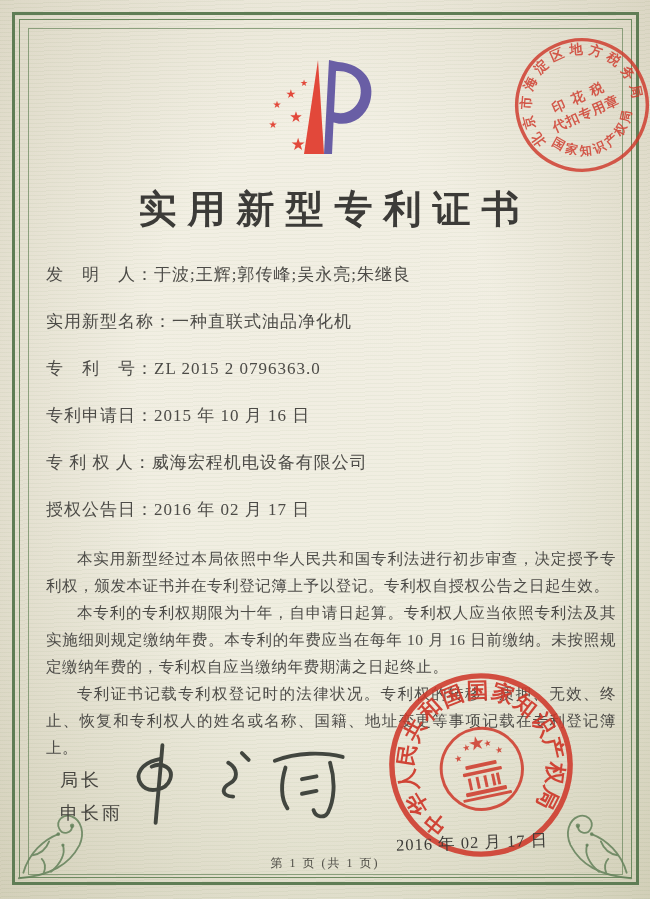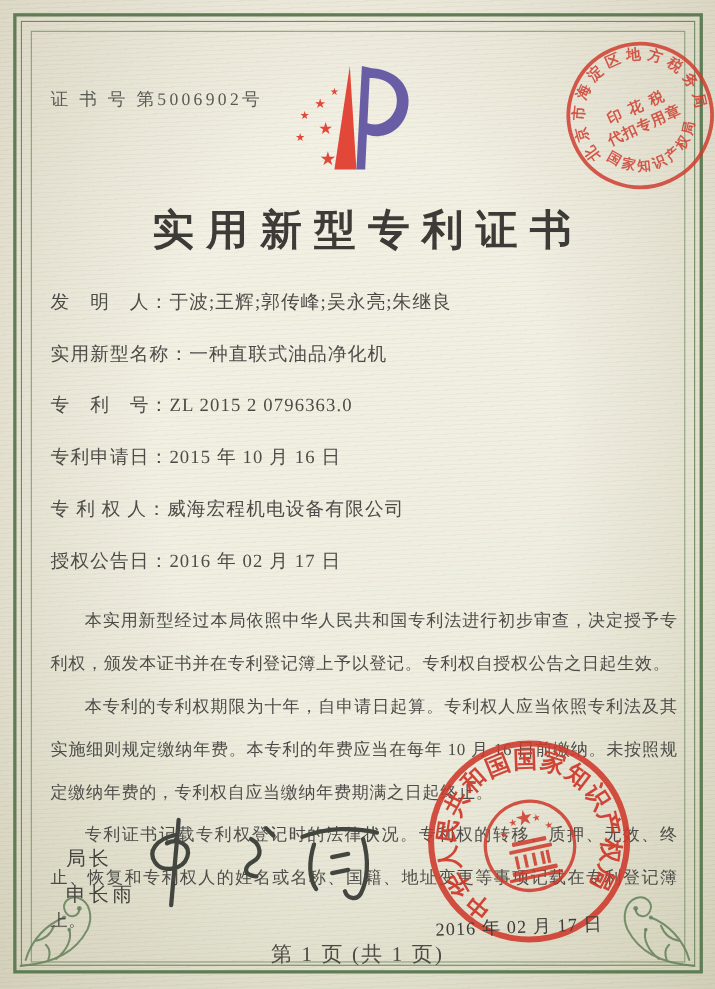--- a/index.html
+++ b/index.html
@@ -45,33 +45,33 @@
     text-align:center;font-size:38px;font-weight:600;color:#3c3b38;
     letter-spacing:11px;text-indent:11px;margin:0;
   }
   .fields{position:absolute;left:46px;top:266px;right:38px;}
   .field-row{margin:0 0 29px 0;font-size:17px;color:#4c4b47;line-height:18px;}
   .field-label{white-space:pre;letter-spacing:1px;}
   .field-value{letter-spacing:1px;}
   .paragraphs{position:absolute;left:46px;top:545px;right:34px;}
   .para{
     margin:0;text-indent:2em;text-align:justify;
-    font-size:15.5px;line-height:39px;color:#4d4c48;letter-spacing:0.6px;
+    font-size:15.5px;line-height:27px;color:#4d4c48;letter-spacing:0.6px;
   }
   .officials{position:absolute;left:60px;top:764px;font-size:18px;color:#45443f;}
   .officials div{line-height:33px;letter-spacing:3px;}
   .signature{position:absolute;left:112px;top:738px;width:252px;height:96px;}
   .seal{position:absolute;left:382px;top:666px;width:198px;height:198px;transform:rotate(-12deg);opacity:0.93;}
   .seal-date{
     position:absolute;left:396px;top:832px;font-size:16.5px;color:#3d3c38;
     letter-spacing:1px;transform:rotate(-2deg);white-space:pre;
   }
   .footer{
     position:absolute;left:0;top:855px;width:100%;text-align:center;
-    font-size:19px;color:#4c4b44;letter-spacing:2px;
+    font-size:12px;color:#4c4b44;letter-spacing:2px;
   }
 </style>
 </head>
 <body>
 
 <div class="paper">
 
   <div class="frame-outer"></div>
   <div class="frame-outer2"></div>
   <div class="frame-inner"></div>
@@ -98,21 +98,20 @@
       <path d="M82,72 q-13,-2 -18,-15"></path>
       <path d="M70,92 q-4,-10 2,-16"></path>
     </g>
     <g fill="#63815a" opacity="0.8">
       <circle cx="39" cy="40" r="2.4"></circle>
         <circle cx="54" cy="49" r="2"></circle>
         <circle cx="49" cy="61" r="1.8"></circle>
     </g>
   </svg>
 
-  <div class="cert-number">证 书 号 第5006902号</div>
 
   <svg class="logo" viewBox="0 0 122 112">
     <g fill="#e2483a" font-family="'DejaVu Sans',sans-serif">
       <text x="44" y="30" font-size="9" text-anchor="middle">★</text>
       <text x="31" y="42" font-size="12" text-anchor="middle">★</text>
       <text x="17" y="52" font-size="10" text-anchor="middle">★</text>
       <text x="36" y="66" font-size="15" text-anchor="middle">★</text>
       <text x="13" y="72" font-size="10" text-anchor="middle">★</text>
       <text x="38" y="94" font-size="17" text-anchor="middle">★</text>
     </g>

